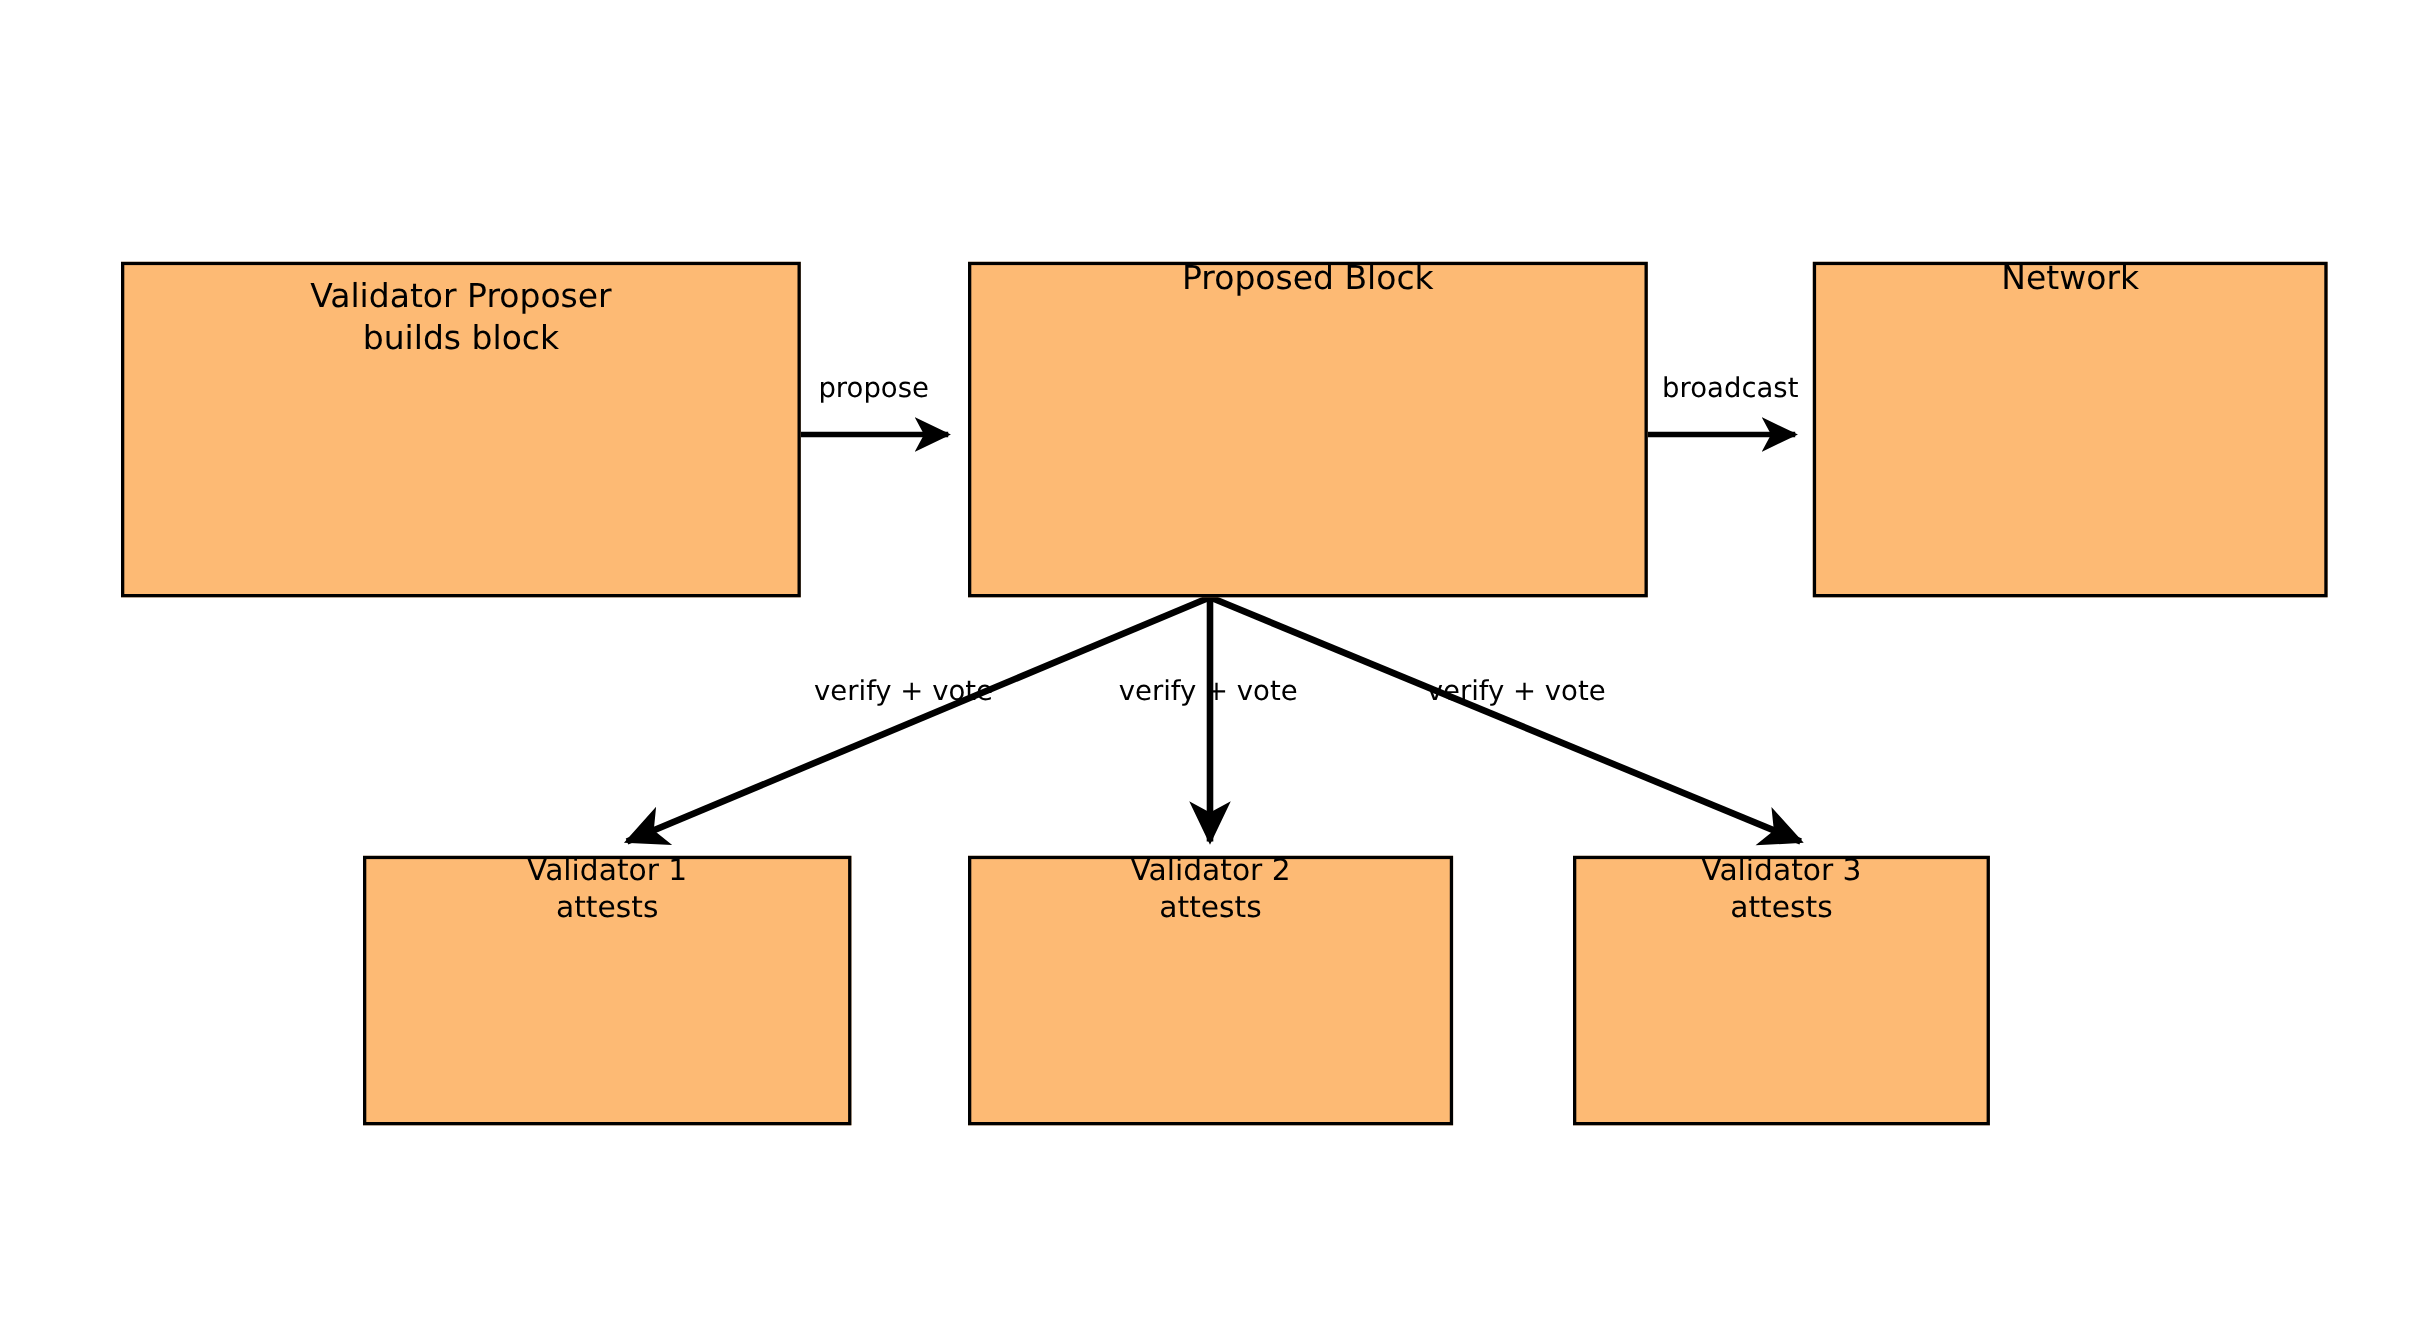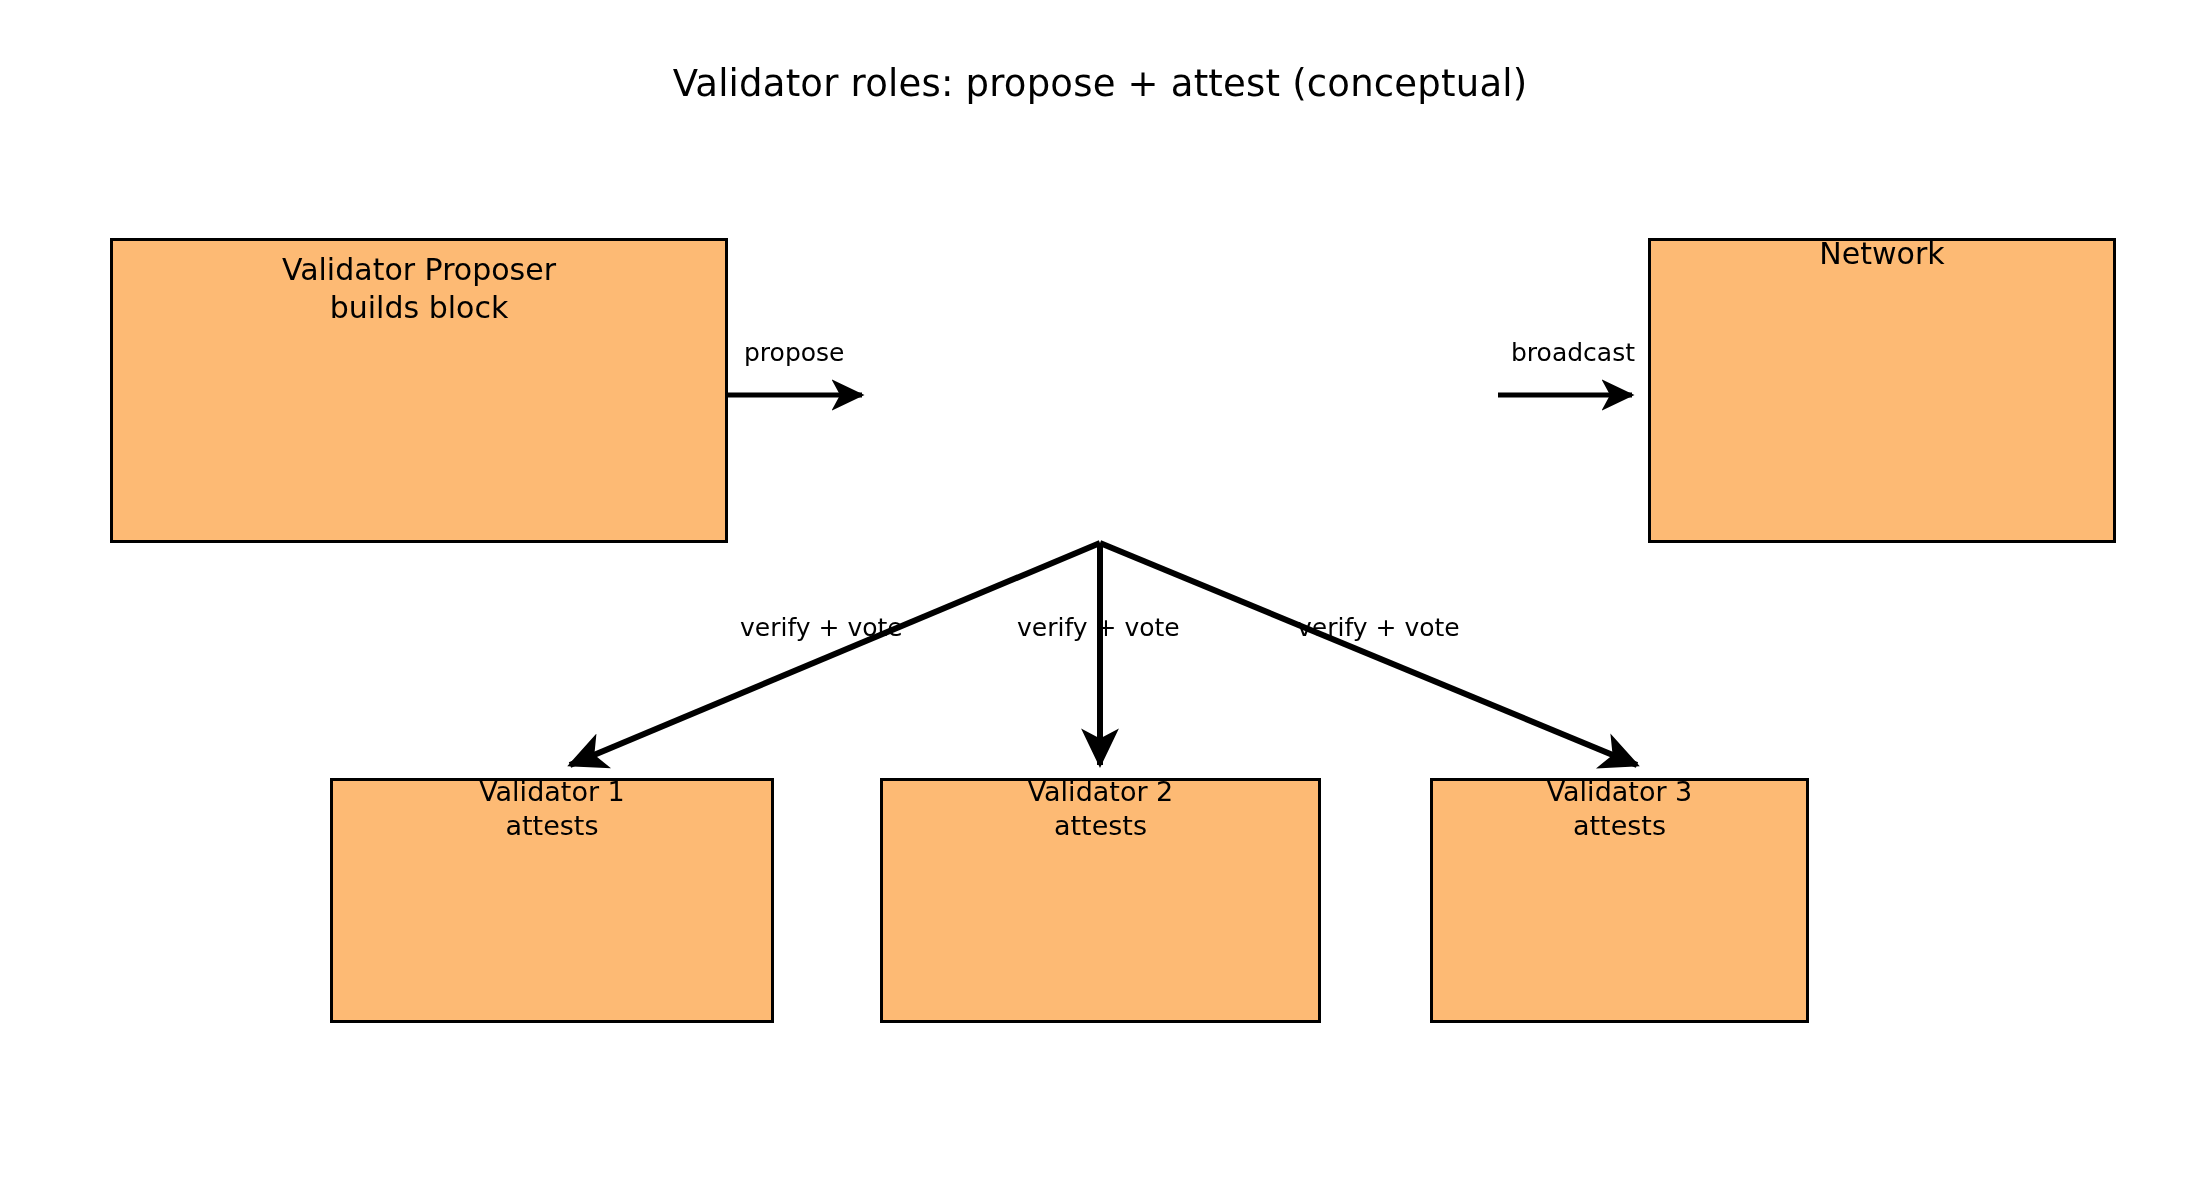--- a/index.html
+++ b/index.html
@@ -113,27 +113,29 @@
 
     <line x1="1100" y1="543" x2="570" y2="765" stroke="#000000" stroke-width="6" marker-end="url(#arrowhead)"></line>
 
     <line x1="1100" y1="543" x2="1100" y2="765" stroke="#000000" stroke-width="6" marker-end="url(#arrowhead)"></line>
 
     <line x1="1100" y1="543" x2="1637" y2="765" stroke="#000000" stroke-width="6" marker-end="url(#arrowhead)"></line>
   </svg>
 
   <div class="layer">
 
-    <div class="diagram-title">Validator roles: propose + attest (conceptual)</div>
 
     <div class="node-box" id="node-proposer">
       <div class="node-label">Validator Proposer
 builds block</div>
     </div>
 
+    <div class="node-box" id="node-block">
+      <div class="node-label">Proposed Block</div>
+    </div>
 
     <div class="node-box" id="node-network">
       <div class="node-label">Network</div>
     </div>
 
     <div class="node-box" id="node-validator-1">
       <div class="node-label">Validator 1
 attests</div>
     </div>
 

